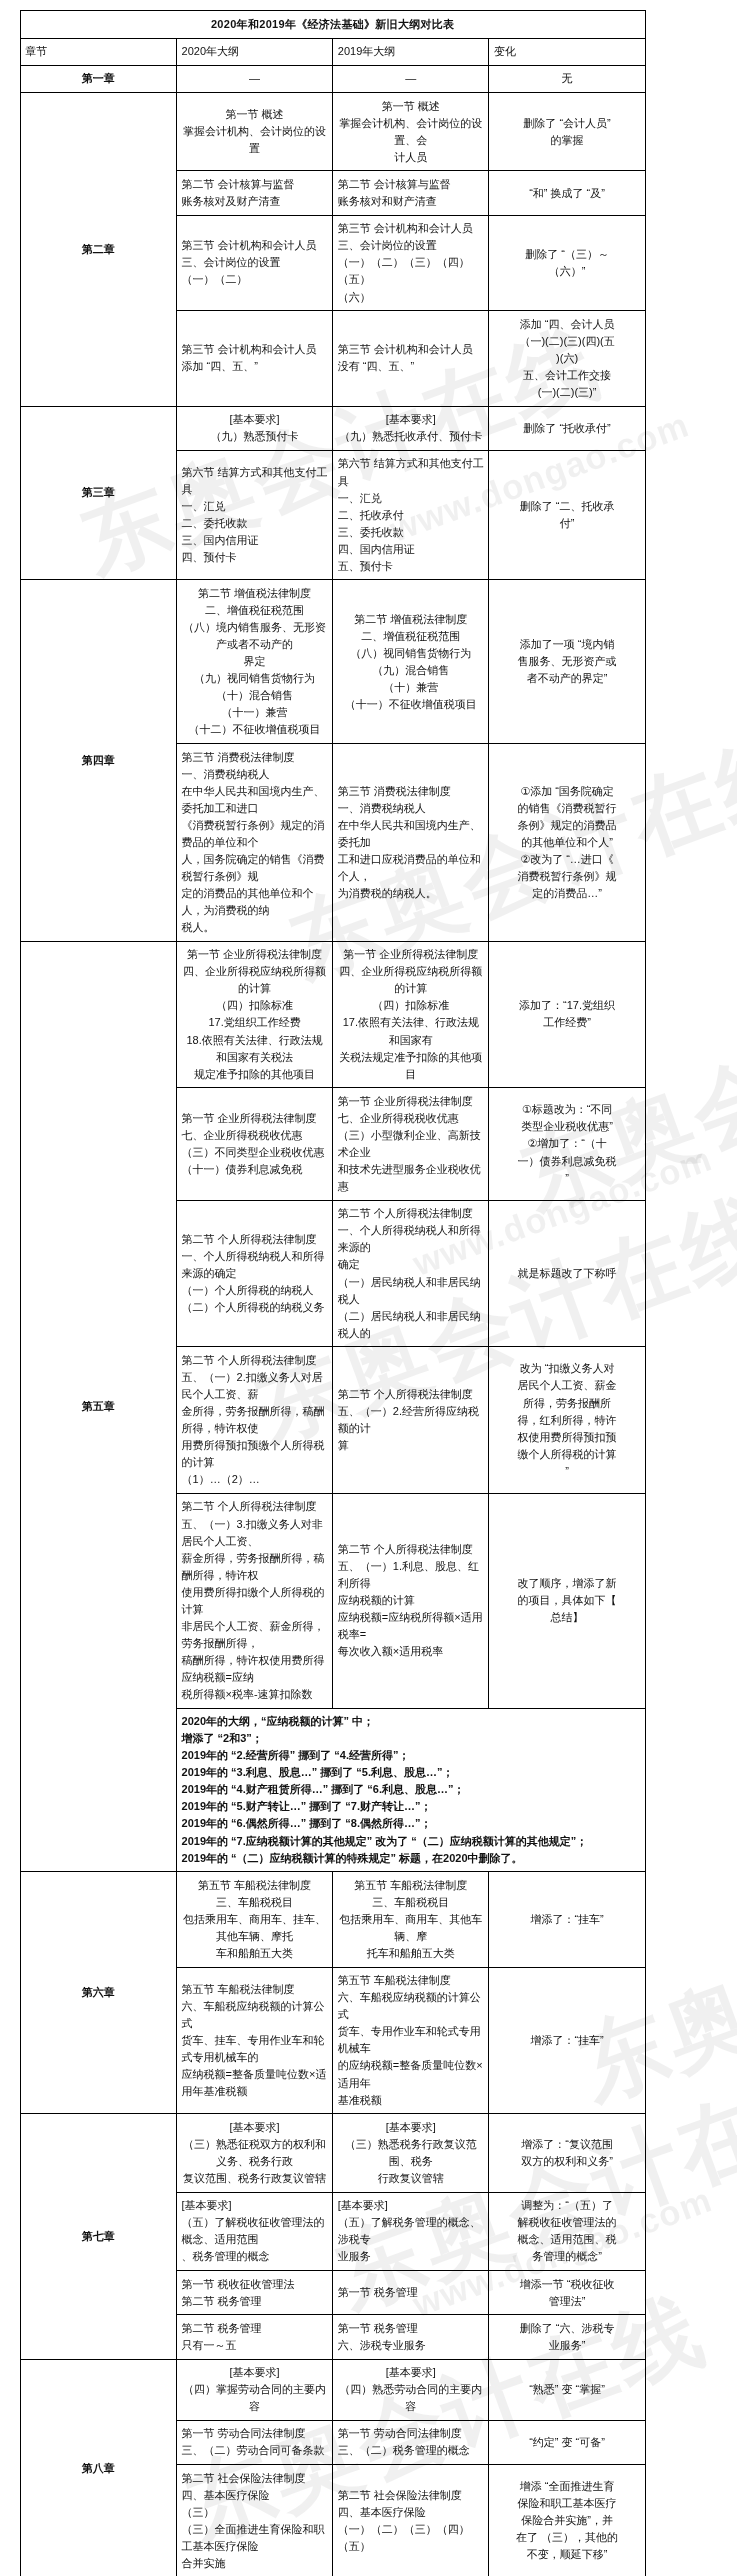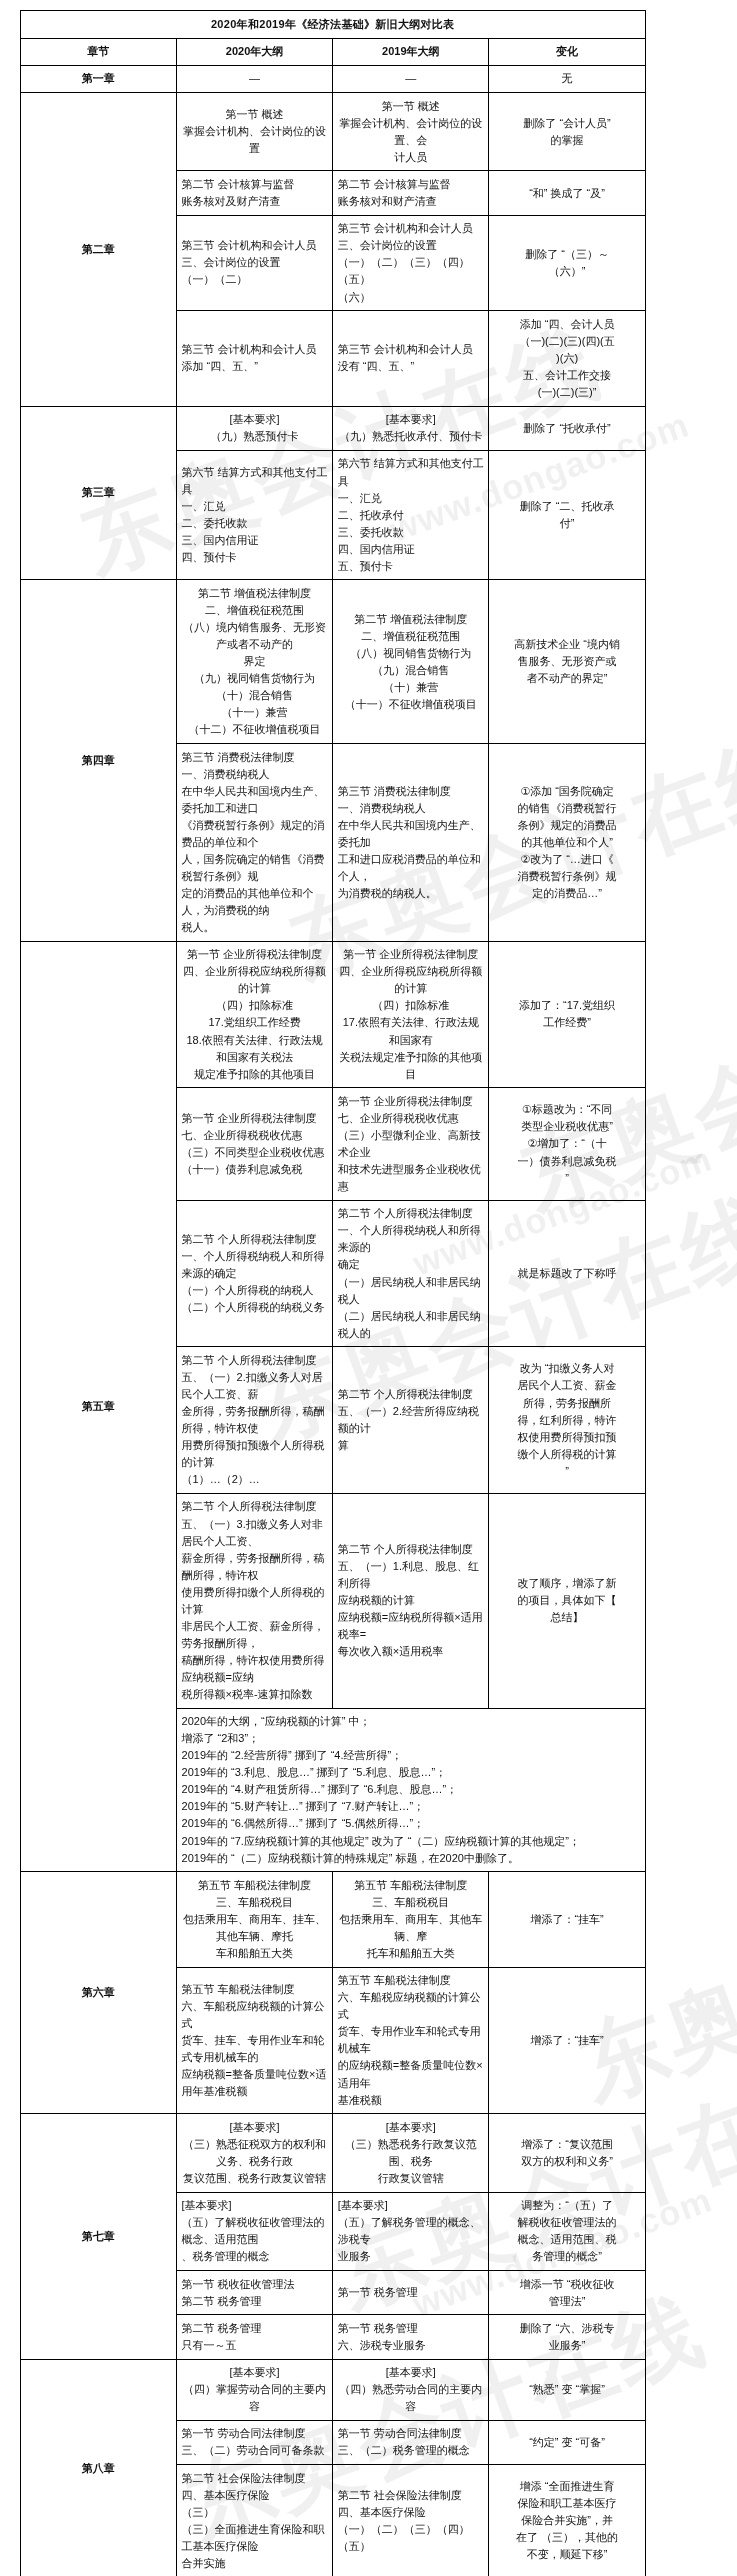--- a/index.html
+++ b/index.html
@@ -58,22 +58,22 @@
   }
   .title-cell{
     border:1.2px solid #000 !important;
     text-align:center;
     font-size:13.3px;
     font-weight:bold;
     padding:7px 3.5px;
     letter-spacing:0.3px;
   }
   thead th{
-    text-align:center;
-    font-weight:bold;
+    text-align:left;
+    font-weight:normal;
     font-size:12px;
     padding:7px 3.5px;
     border:0.6px solid #000;
   }
   td.chap{
     text-align:center;
     font-weight:bold;
     font-size:12px;
     width:45px;
     border-left:1.2px solid #000;
@@ -82,20 +82,21 @@
   td.col2{width:294px;}
   td.col3{width:259px;}
   td.col4{
     width:101px;
     text-align:center;
     border-right:1.2px solid #000;
   }
   td.wide{
     text-align:left;
     border-right:1.2px solid #000;
+    font-weight:bold;
   }
   .ln{display:block;}
   .chapsep td{border-top:1.2px solid #000;text-align:center;}
   .thick-bottom td{border-bottom:1.2px solid #000;}
   .hdr-row th:first-child{border-left:1.2px solid #000;}
   .hdr-row th:last-child{border-right:1.2px solid #000;}
   .hdr-row th{border-top:1.2px solid #000;border-bottom:1.2px solid #000;}
 </style>
 </head>
 <body>
@@ -250,21 +251,21 @@
           </td>
           <td class="col3">
             <span class="ln">第二节 增值税法律制度</span>
             <span class="ln">二、增值税征税范围</span>
             <span class="ln">（八）视同销售货物行为</span>
             <span class="ln">（九）混合销售</span>
             <span class="ln">（十）兼营</span>
             <span class="ln">（十一）不征收增值税项目</span>
           </td>
           <td class="col4">
-            <span class="ln">高新技术企业 “境内销</span>
+            <span class="ln">添加了一项 “境内销</span>
             <span class="ln">售服务、无形资产或</span>
             <span class="ln">者不动产的界定”</span>
           </td>
         </tr>
         <tr>
           <td class="col2">
             <span class="ln">第三节 消费税法律制度</span>
             <span class="ln">一、消费税纳税人</span>
             <span class="ln">在中华人民共和国境内生产、委托加工和进口</span>
             <span class="ln">《消费税暂行条例》规定的消费品的单位和个</span>
@@ -397,21 +398,21 @@
           </td>
         </tr>
         <tr>
           <td class="wide" colspan="3">
             <span class="ln">2020年的大纲，“应纳税额的计算” 中；</span>
             <span class="ln">增添了 “2和3”；</span>
             <span class="ln">2019年的 “2.经营所得” 挪到了 “4.经营所得”；</span>
             <span class="ln">2019年的 “3.利息、股息…” 挪到了 “5.利息、股息…”；</span>
             <span class="ln">2019年的 “4.财产租赁所得…” 挪到了 “6.利息、股息…”；</span>
             <span class="ln">2019年的 “5.财产转让…” 挪到了 “7.财产转让…”；</span>
-            <span class="ln">2019年的 “6.偶然所得…” 挪到了 “5.偶然所得…”；</span>
+            <span class="ln">2019年的 “6.偶然所得…” 挪到了 “8.偶然所得…”；</span>
             <span class="ln">2019年的 “7.应纳税额计算的其他规定” 改为了 “（二）应纳税额计算的其他规定”；</span>
             <span class="ln">2019年的 “（二）应纳税额计算的特殊规定” 标题，在2020中删除了。</span>
           </td>
         </tr>
         <tr class="chapsep">
           <td class="chap" rowspan="2">第六章</td>
           <td class="col2">
             <span class="ln">第五节 车船税法律制度</span>
             <span class="ln">三、车船税税目</span>
             <span class="ln">包括乘用车、商用车、挂车、其他车辆、摩托</span>

